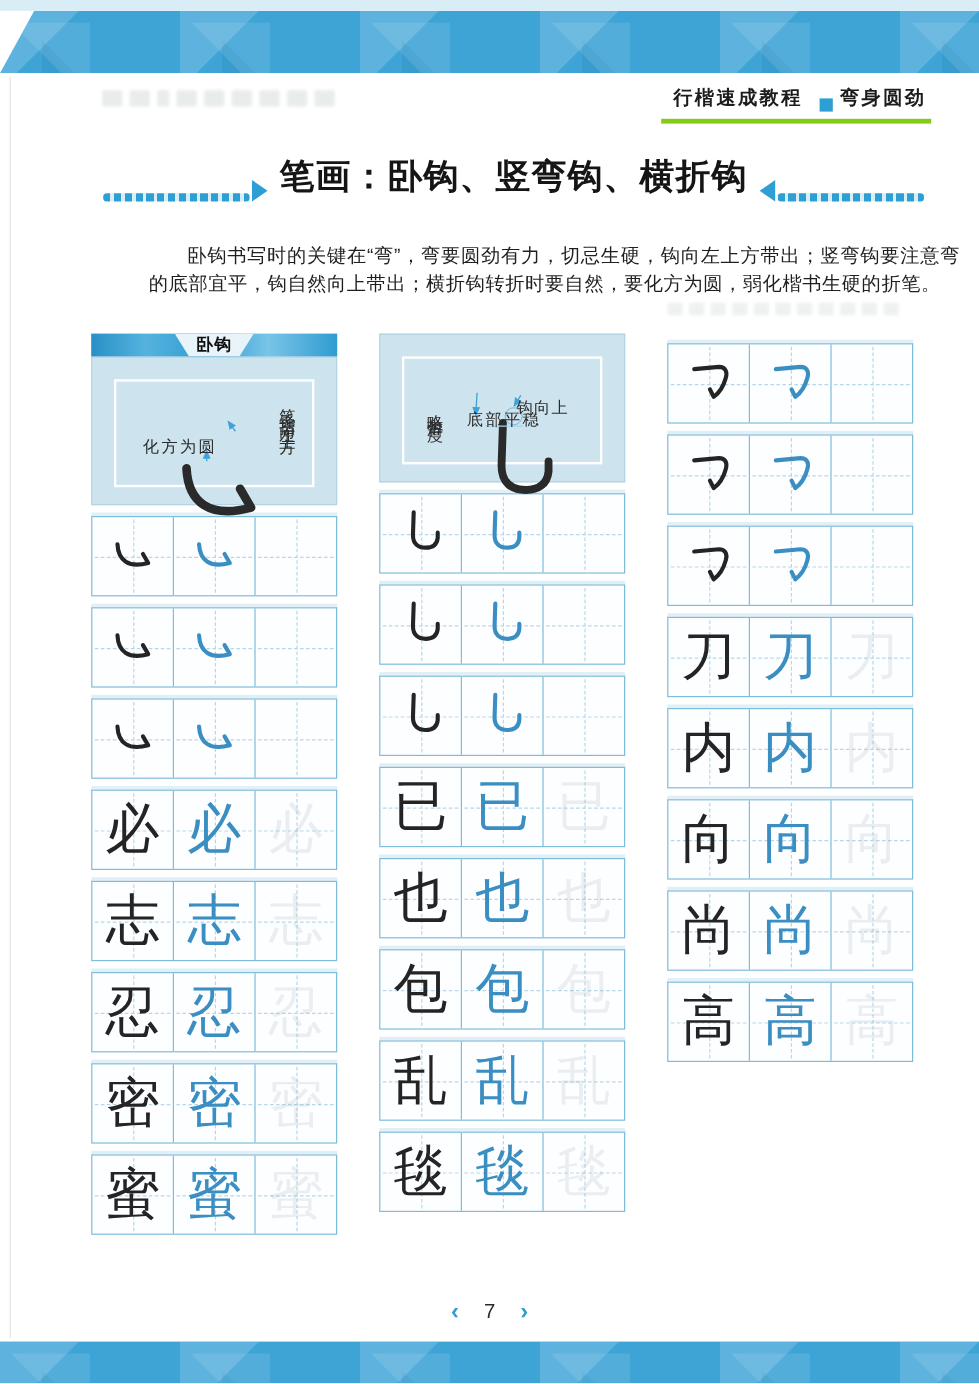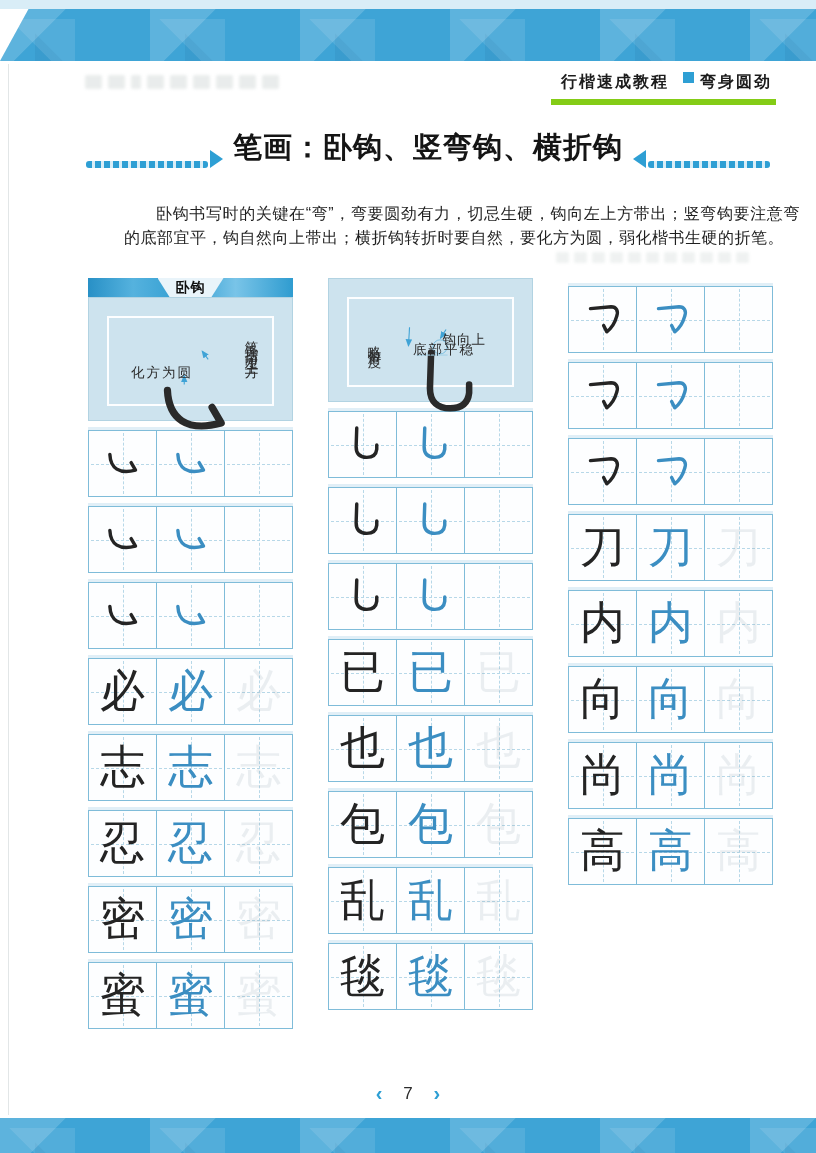--- a/index.html
+++ b/index.html
@@ -18,60 +18,60 @@
   .top-band{position:absolute;top:9px;left:0;right:0;height:52px;
     clip-path:polygon(0 100%,3.5% 0,100% 0,100% 100%);}
   .bottom-band{position:absolute;bottom:0;left:0;right:0;height:35px;}
   .page-edge{position:absolute;left:8px;top:64px;bottom:38px;width:1px;background:#e2e6e7;}
 
   
   .header-row{position:absolute;top:72px;left:85px;right:40px;height:28px;}
   .ghost-bars{position:absolute;left:0;top:3px;display:flex;gap:6px;filter:blur(1.5px);opacity:.35;}
   .ghost-bars i{display:block;width:17px;height:14px;background:#c3cbca;border-radius:2px;}
   .ghost-bars i:nth-child(3){width:10px;}
-  .header-right{position:absolute;right:0;top:0;display:flex;align-items:flex-start;
-    border-bottom:6px solid #84cc16;padding:0 4px 6px 10px;}
+  .header-right{position:absolute;right:0;top:0;display:flex;align-items:flex-end;
+    border-bottom:4px solid #84cc16;padding:0 4px 6px 10px;}
   .course-title{font-size:16px;font-weight:700;letter-spacing:2px;color:#1c1c1c;}
   .tag-square{width:11px;height:11px;background:#2e9fd4;margin:0 6px 0 14px;}
   .section-tag{font-size:16px;font-weight:700;letter-spacing:2px;color:#1c1c1c;}
 
   
   .title-row{position:absolute;top:128px;left:85px;right:45px;display:flex;align-items:flex-end;justify-content:center;}
   .deco-line{height:7px;width:122px;border-radius:3px;
     background:repeating-linear-gradient(90deg,#2e9fd4 0 6px, rgba(46,159,212,.18) 6px 9px);}
   .arr-right{width:0;height:0;border-left:13px solid #2e9fd4;border-top:9px solid transparent;border-bottom:9px solid transparent;margin:0 10px 0 2px;}
   .arr-left{width:0;height:0;border-right:13px solid #2e9fd4;border-top:9px solid transparent;border-bottom:9px solid transparent;margin:0 2px 0 10px;}
   .page-title{font-size:29px;font-weight:800;color:#151515;letter-spacing:1px;white-space:nowrap;}
 
   
   .intro{position:absolute;top:186px;left:88px;width:676px;font-size:16px;line-height:1.52;
     letter-spacing:.5px;color:#1f1f1f;text-indent:2em;text-align:justify;margin-left:36px;}
   .ghost-line{position:absolute;top:252px;left:556px;display:flex;gap:5px;filter:blur(1.5px);opacity:.22;}
   .ghost-line i{display:block;width:13px;height:11px;background:#b9c4c2;border-radius:2px;}
 
   
-  .columns{position:absolute;top:278px;left:88px;display:flex;gap:35px;}
+  .columns{position:absolute;top:278px;left:76px;display:flex;gap:35px;}
   .column{width:205px;}
   .col-header{height:19px;position:relative;display:flex;justify-content:center;
     background:linear-gradient(90deg,#2890c6,#55b2de 22%,#2f9cd0 48%,#79c4e8 72%,#2f9cd0);}
   .col-header-label{background:#e9f4fa;padding:0 18px;font-size:14px;font-weight:700;line-height:19px;color:#0f0f0f;
     clip-path:polygon(0 0,100% 0,calc(100% - 12px) 100%,12px 100%);letter-spacing:1px;}
   .diagram{height:124px;background:#cde3ee;border:1px solid #b2d3e2;padding:18px;box-sizing:border-box;}
   .diagram-inner{position:relative;height:100%;border:2px solid rgba(255,255,255,.95);}
   .big-stroke{position:absolute;color:#2a2a2a;}
   #col-wogou .big-stroke{left:44px;top:46px;width:84px;height:84px;}
   #col-shuwangou .big-stroke{left:56px;top:44px;width:76px;height:76px;}
   #col-hengzhegou .big-stroke{left:46px;top:44px;width:82px;height:82px;}
   .overlay{position:absolute;inset:0;width:100%;height:100%;}
   .ann{position:absolute;font-size:13.5px;color:#2b2b2b;z-index:2;}
   .pos-right-vertical{right:12px;top:12px;writing-mode:vertical-rl;letter-spacing:4px;}
   #col-hengzhegou .pos-right-vertical{right:30px;top:34px;letter-spacing:3px;}
   .pos-left-vertical{left:16px;top:36px;writing-mode:vertical-rl;letter-spacing:3px;}
   .pos-bottom{left:22px;bottom:22px;letter-spacing:2px;}
-  #col-shuwangou .pos-bottom{left:52px;bottom:26px;margin-left:12px;}
+  #col-shuwangou .pos-bottom{left:52px;bottom:26px;}
   .pos-top{left:34px;top:30px;letter-spacing:1px;}
   .pos-top-right{right:26px;top:32px;letter-spacing:1px;}
 
   
   .prow{display:flex;height:67px;margin-top:9px;border:1px solid #7fbcd9;background:#fdfeff;
     box-shadow:0 -3px 0 rgba(170,210,232,.35);box-sizing:border-box;}
   .column .prow:first-of-type{margin-top:8px;}
   .cell{flex:1;position:relative;display:flex;align-items:center;justify-content:center;overflow:hidden;}
   .cell + .cell{border-left:1px solid #7fbcd9;}
   .cell::before{content:"";position:absolute;left:2px;right:2px;top:50%;border-top:1px dashed #b7d8e8;}

